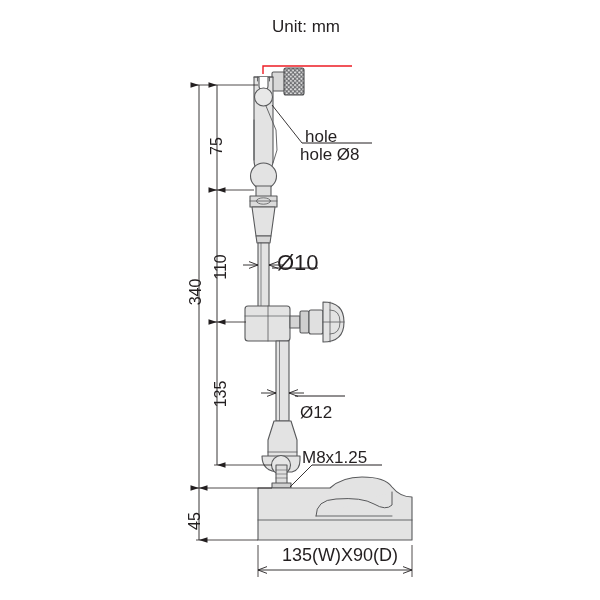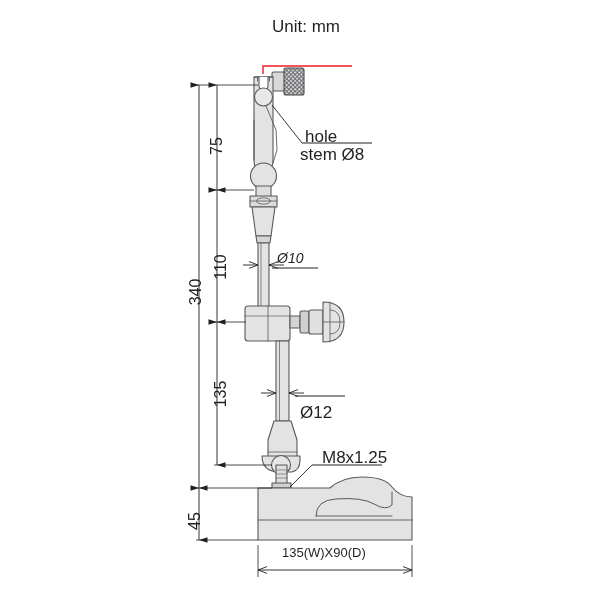--- a/index.html
+++ b/index.html
@@ -26,24 +26,24 @@
     position: absolute;
     font-family: "Liberation Sans", sans-serif;
     color: #231f20;
     white-space: nowrap;
     line-height: 1.08;
   }
   #unit-label   { left: 272px; top: 18px;  font-size: 17px; }
   #dovetail-label { left: 237px; top: 50px; font-size: 17px; }
   #stem-label   { left: 305px; top: 128px; font-size: 17px; }
   #hole-label   { left: 300px; top: 146px; font-size: 17px; }
-  #dia10-label  { left: 277px; top: 251px; font-size: 14px; font-style: italic; }
+  #dia10-label  { left: 277px; top: 251px; font-size: 22px; }
   #dia12-label  { left: 300px; top: 379px; font-size: 17px; margin-top: 25px; }
-  #thread-label { left: 322px; top: 449px; font-size: 17px; }
-  #base-label   { left: 282px; top: 546px; font-size: 13px; text-align: center; }
+  #thread-label { left: 302px; top: 449px; font-size: 17px; }
+  #base-label   { left: 282px; top: 546px; font-size: 18px; text-align: center; }
 
   .dim-v {
     position: absolute;
     font-family: "Liberation Sans", sans-serif;
     color: #231f20;
     font-size: 16px;
     white-space: nowrap;
     transform-origin: 50% 50%;
     transform: rotate(-90deg);
   }
@@ -220,21 +220,21 @@
       </g>
     </g>
 
     <g stroke="#ed1c24" stroke-width="1.4" fill="none">
       <path d="M263,74 L263,66 L352,66"></path>
     </g>
   </svg>
 
   <div class="lbl" id="unit-label">Unit: mm</div>
   <div class="lbl" id="stem-label">hole</div>
-  <div class="lbl" id="hole-label">stem Ø8</div>
+  <div class="lbl" id="hole-label">hole Ø8</div>
   <div class="lbl" id="dia10-label">Ø10</div>
   <div class="lbl" id="dia12-label">Ø12</div>
   <div class="lbl" id="thread-label">M8x1.25</div>
   <div class="lbl" id="base-label">135(W)X90(D)</div>
 
   <div class="dim-v" id="dim-340">340</div>
   <div class="dim-v" id="dim-75">75</div>
   <div class="dim-v" id="dim-110">110</div>
   <div class="dim-v" id="dim-135">135</div>
   <div class="dim-v" id="dim-45">45</div>

